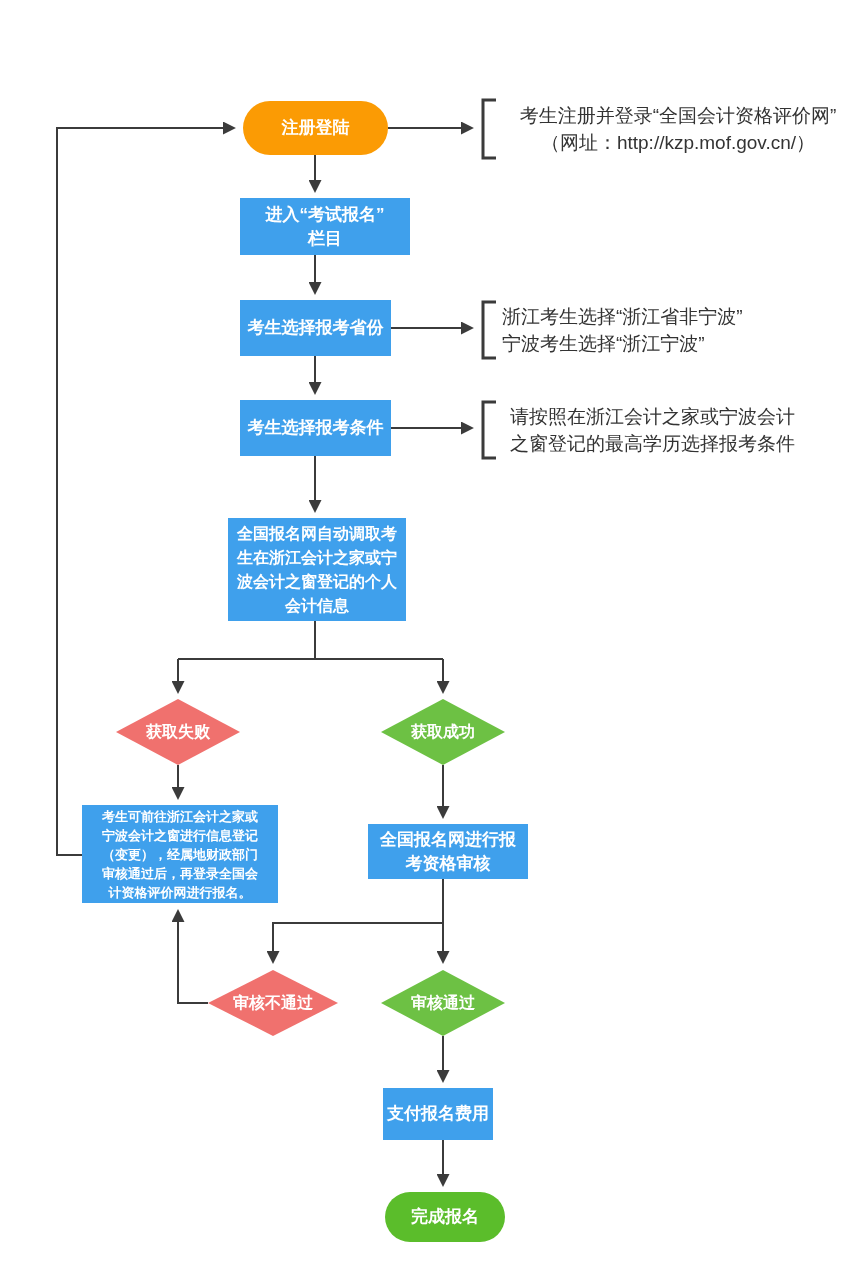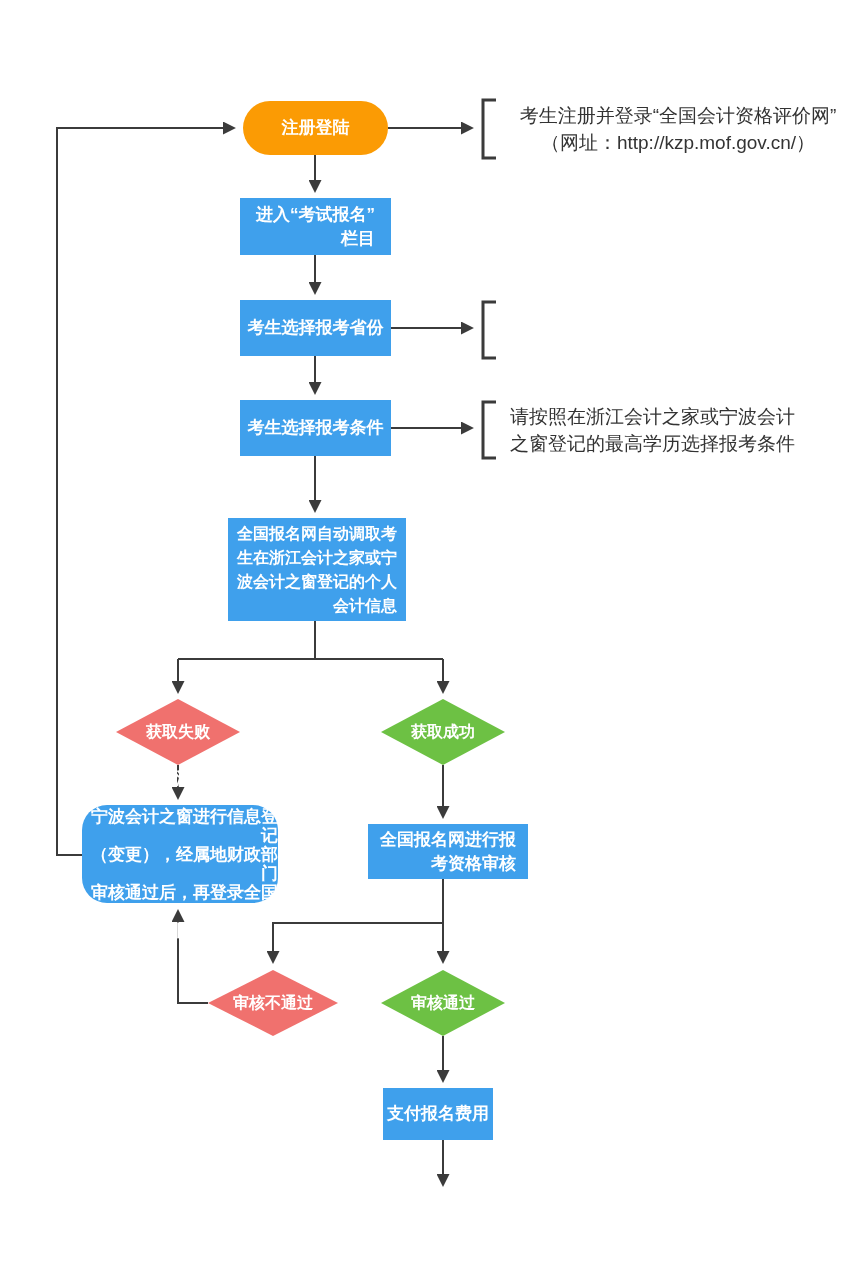--- a/index.html
+++ b/index.html
@@ -7,31 +7,31 @@
     position:relative; width:853px; height:1263px; background:#ffffff;
     font-family:"Liberation Sans", sans-serif; overflow:hidden;
   }
   .title {
     position:absolute; left:203px; top:22px;
     font-size:30px; font-weight:bold; color:var(--text,#333);
     letter-spacing:1px; white-space:nowrap;
   }
   .node {
     position:absolute; display:flex; align-items:center; justify-content:center;
-    text-align:right; color:#fff; font-weight:bold; white-space:pre-line;
+    text-align:center; color:#fff; font-weight:bold; white-space:pre-line;
   }
   .rect        { background:var(--blue,#3FA0EC); }
   .pill-orange { background:var(--orange,#FB9B04); border-radius:27px; }
   .pill-green  { background:var(--green-dark,#5BBD2B); border-radius:25px; }
   .diamond     { clip-path:polygon(50% 0,100% 50%,50% 100%,0 50%); }
   .diamond.red   { background:var(--red,#F0716E); }
   .diamond.green { background:var(--green,#6DC144); }
   .fs17 { font-size:17px; line-height:24px; }
   .fs16 { font-size:16px; line-height:24px; }
-  .fs15 { font-size:17px; line-height:19px;border-radius:25px; }
+  .fs15 { font-size:13px; line-height:19px; }
   .note {
     position:absolute; font-weight:normal; color:var(--text,#333);
     font-size:19px; line-height:27px; white-space:pre-line;
   }
   .note.center { text-align:center; }
   svg.wires { position:absolute; left:0; top:0; pointer-events:none; }
   .flow-line { stroke:var(--line,#3B3B3B); stroke-width:2; fill:none; }
   .bracket   { stroke:var(--line,#3B3B3B); stroke-width:3; fill:none; }
   #arrow path { fill:var(--line,#3B3B3B); }
 </style>
@@ -84,21 +84,21 @@
     <path class="bracket" d="M496 100 H483 V158 H496"></path>
     <path class="bracket" d="M496 302 H483 V358 H496"></path>
     <path class="bracket" d="M496 402 H483 V458 H496"></path>
   </svg>
 
 
   <div class="node pill-orange fs17" style="left:243px;top:101px;width:145px;height:54px;">
     <span>注册登陆</span>
   </div>
 
-  <div class="node rect fs17" style="left:240px;top:198px;width:151px;height:57px;">
+  <div class="node rect fs17" style="left:240px;top:198px;width:170px;height:57px;">
     <span>进入“考试报名”
 栏目</span>
   </div>
 
   <div class="node rect fs17" style="left:240px;top:300px;width:151px;height:56px;">
     <span>考生选择报考省份</span>
   </div>
 
   <div class="node rect fs17" style="left:240px;top:400px;width:151px;height:56px;">
     <span>考生选择报考条件</span>
@@ -137,21 +137,26 @@
   </div>
 
   <div class="node diamond green fs16" style="left:381px;top:970px;width:124px;height:66px;">
     <span>审核通过</span>
   </div>
 
   <div class="node rect fs17" style="left:383px;top:1088px;width:110px;height:52px;">
     <span>支付报名费用</span>
   </div>
 
+  <div class="node pill-green fs17" style="left:385px;top:1192px;width:120px;height:50px;">
+    <span>完成报名</span>
+  </div>
 
   <div class="note center" style="left:502px;top:102px;width:352px;">考生注册并登录“全国会计资格评价网”
 （网址：http://kzp.mof.gov.cn/）</div>
 
+  <div class="note" style="left:502px;top:303px;width:352px;">浙江考生选择“浙江省非宁波”
+宁波考生选择“浙江宁波”</div>
 
   <div class="note" style="left:510px;top:403px;width:352px;">请按照在浙江会计之家或宁波会计
 之窗登记的最高学历选择报考条件</div>
 
 </div>
 
 </body></html>

